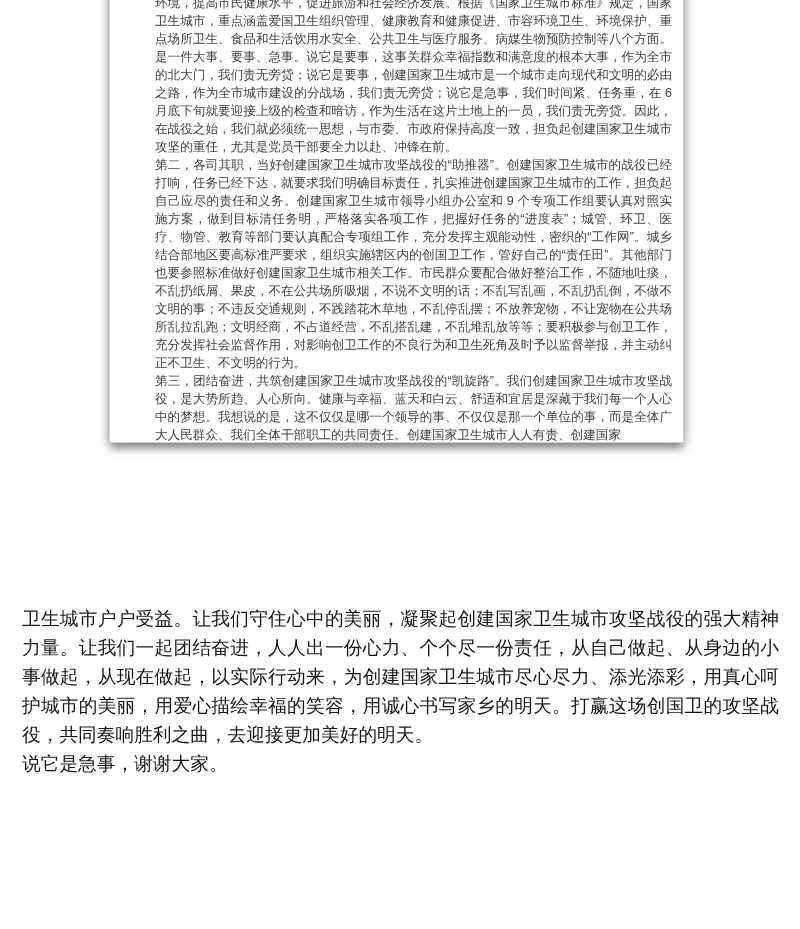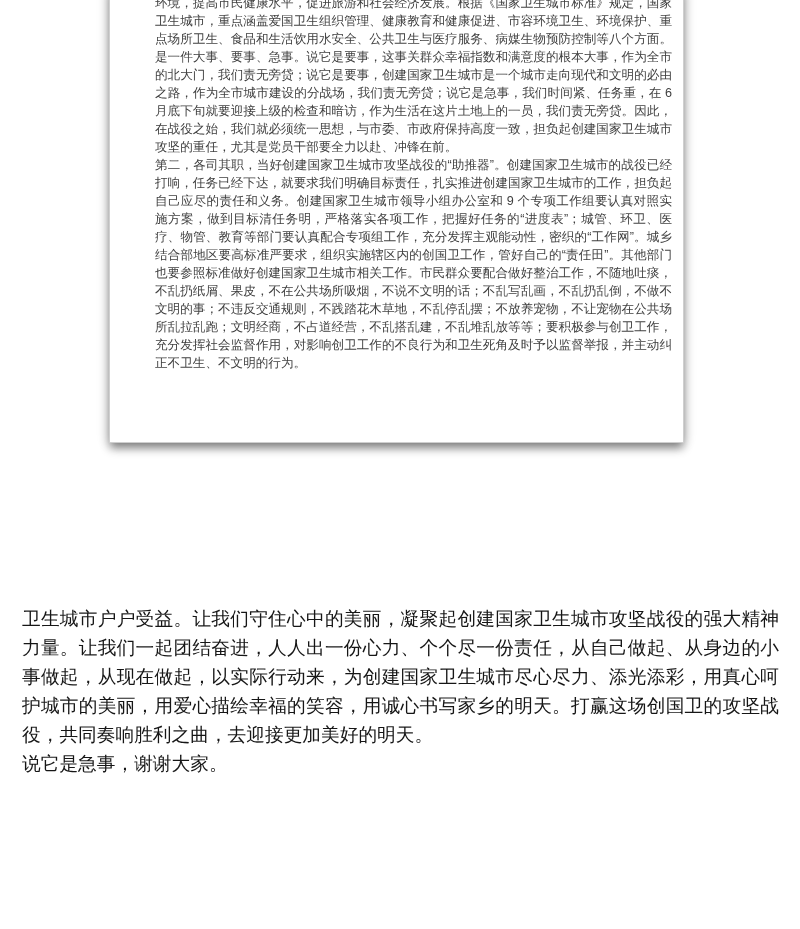--- a/index.html
+++ b/index.html
@@ -52,19 +52,20 @@
   }
   .body-text p { margin: 0; }
 </style>
 </head>
 <body>
 
 <div class="doc-page">
   <div class="doc-page-text">
     <p>环境，提高市民健康水平，促进旅游和社会经济发展。根据《国家卫生城市标准》规定，国家卫生城市，重点涵盖爱国卫生组织管理、健康教育和健康促进、市容环境卫生、环境保护、重点场所卫生、食品和生活饮用水安全、公共卫生与医疗服务、病媒生物预防控制等八个方面。是一件大事、要事、急事。说它是要事，这事关群众幸福指数和满意度的根本大事，作为全市的北大门，我们责无旁贷；说它是要事，创建国家卫生城市是一个城市走向现代和文明的必由之路，作为全市城市建设的分战场，我们责无旁贷；说它是急事，我们时间紧、任务重，在 6 月底下旬就要迎接上级的检查和暗访，作为生活在这片土地上的一员，我们责无旁贷。因此，在战役之始，我们就必须统一思想，与市委、市政府保持高度一致，担负起创建国家卫生城市攻坚的重任，尤其是党员干部要全力以赴、冲锋在前。</p>
     <p>第二，各司其职，当好创建国家卫生城市攻坚战役的“助推器”。创建国家卫生城市的战役已经打响，任务已经下达，就要求我们明确目标责任，扎实推进创建国家卫生城市的工作，担负起自己应尽的责任和义务。创建国家卫生城市领导小组办公室和 9 个专项工作组要认真对照实施方案，做到目标清任务明，严格落实各项工作，把握好任务的“进度表”；城管、环卫、医疗、物管、教育等部门要认真配合专项组工作，充分发挥主观能动性，密织的“工作网”。城乡结合部地区要高标准严要求，组织实施辖区内的创国卫工作，管好自己的“责任田”。其他部门也要参照标准做好创建国家卫生城市相关工作。市民群众要配合做好整治工作，不随地吐痰，不乱扔纸屑、果皮，不在公共场所吸烟，不说不文明的话；不乱写乱画，不乱扔乱倒，不做不文明的事；不违反交通规则，不践踏花木草地，不乱停乱摆；不放养宠物，不让宠物在公共场所乱拉乱跑；文明经商，不占道经营，不乱搭乱建，不乱堆乱放等等；要积极参与创卫工作，充分发挥社会监督作用，对影响创卫工作的不良行为和卫生死角及时予以监督举报，并主动纠正不卫生、不文明的行为。</p>
+    <p>第三，团结奋进，共筑创建国家卫生城市攻坚战役的“凯旋路”。我们创建国家卫生城市攻坚战役，是大势所趋、人心所向。健康与幸福、蓝天和白云、舒适和宜居是深藏于我们每一个人心中的梦想。我想说的是，这不仅仅是哪一个领导的事、不仅仅是那一个单位的事，而是全体广大人民群众、我们全体干部职工的共同责任。创建国家卫生城市人人有责、创建国家</p>
   </div>
 </div>
 
 <div class="body-text">
   <p>卫生城市户户受益。让我们守住心中的美丽，凝聚起创建国家卫生城市攻坚战役的强大精神力量。让我们一起团结奋进，人人出一份心力、个个尽一份责任，从自己做起、从身边的小事做起，从现在做起，以实际行动来，为创建国家卫生城市尽心尽力、添光添彩，用真心呵护城市的美丽，用爱心描绘幸福的笑容，用诚心书写家乡的明天。打赢这场创国卫的攻坚战役，共同奏响胜利之曲，去迎接更加美好的明天。</p>
   <p>说它是急事，谢谢大家。</p>
 </div>
 
 </body></html>

